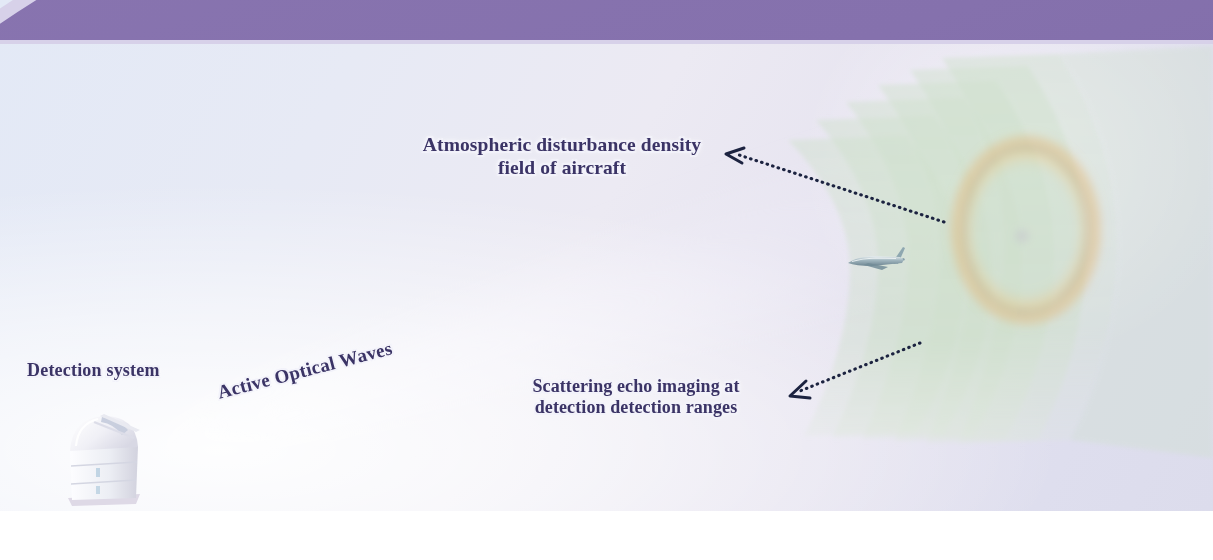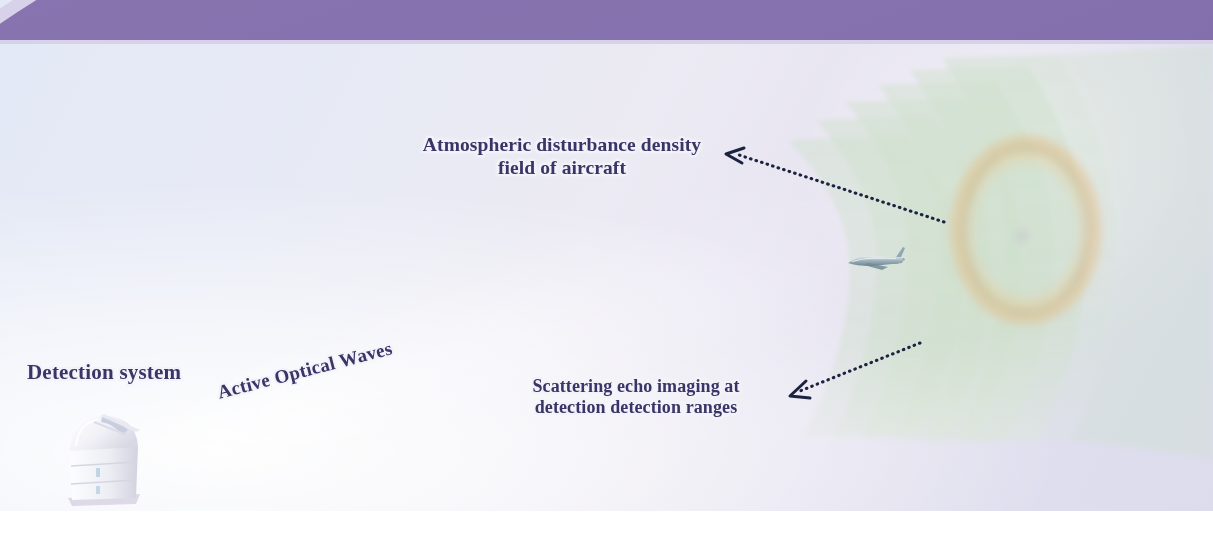--- a/index.html
+++ b/index.html
@@ -116,21 +116,21 @@
   #label-scattering {
     left: 512px;
     top: 376px;
     width: 248px;
     font-size: 18px;
     letter-spacing: 0.1px;
   }
   #label-detection {
     left: 27px;
     top: 360px;
-    font-size: 21px;
+    font-size: 18px;
     letter-spacing: 0.2px;
   }
   #label-waves {
     left: 218px;
     top: 382px;
     font-size: 19px;
     letter-spacing: 0.3px;
     transform: rotate(-14.5deg);
     transform-origin: left center;
   }

